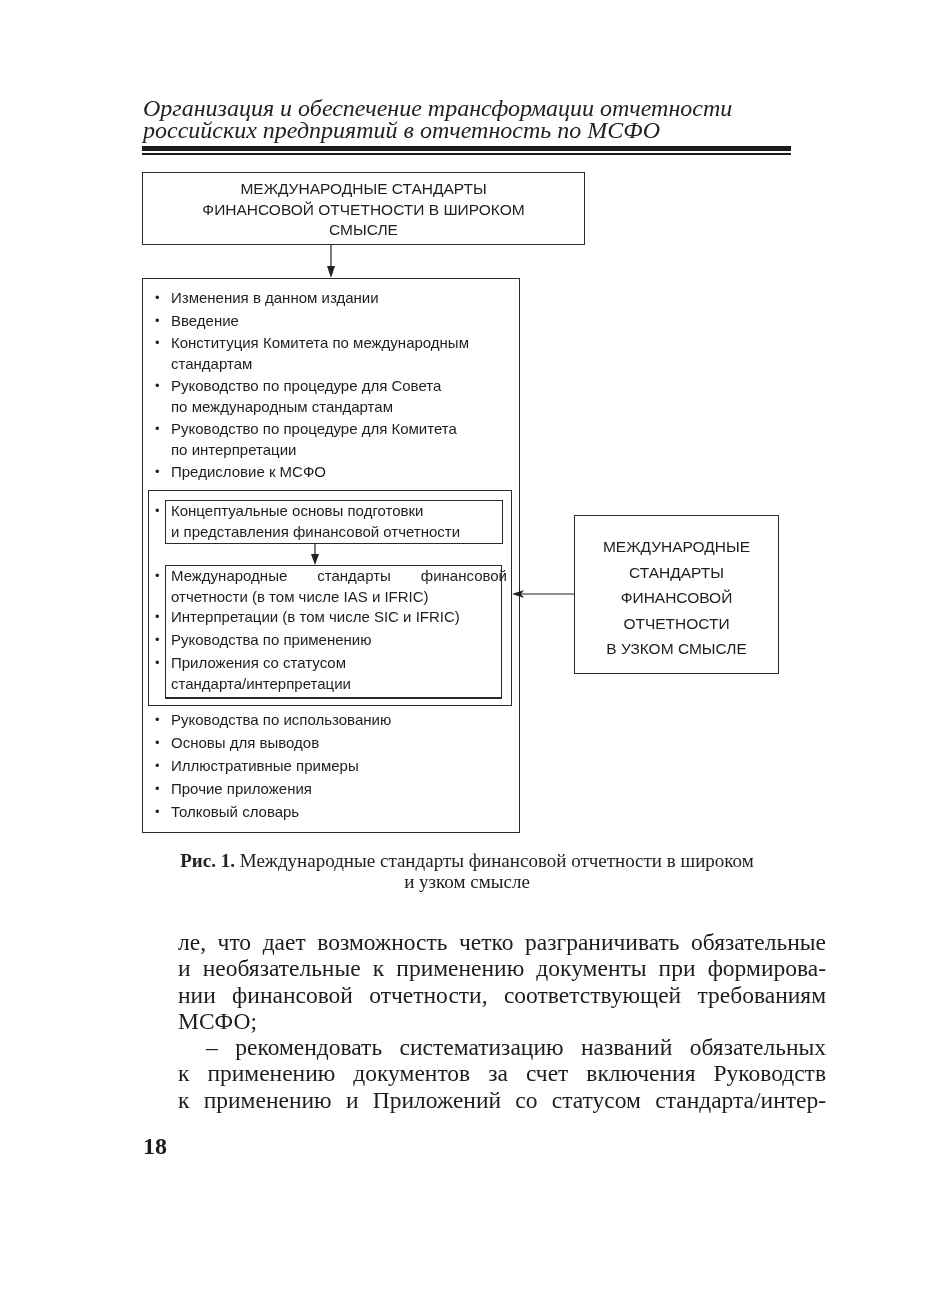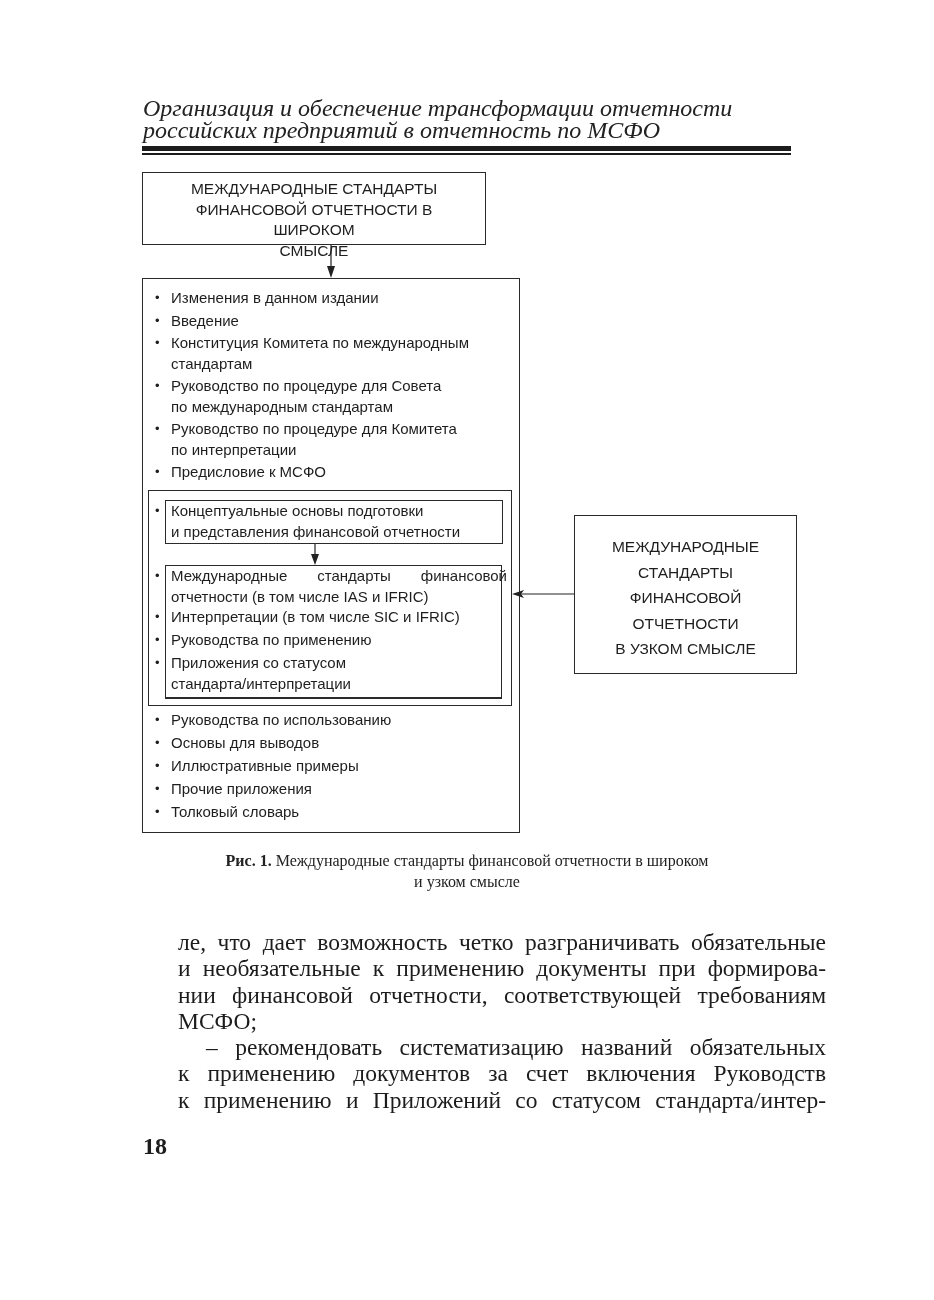--- a/index.html
+++ b/index.html
@@ -10,47 +10,47 @@
       left: 143px; top: 97px; width: 650px;
       font-family: "Liberation Serif", serif; font-style: italic;
       font-size: 24px; line-height: 22px; color: #222;
     }
     .rule-thick { left: 142px; top: 146px; width: 649px; height: 5px; background: #1c1c1c; }
     .rule-thin  { left: 142px; top: 153px; width: 649px; height: 2px; background: #1c1c1c; }
 
     .box { position: absolute; border: 1.2px solid #2a2a2a; box-sizing: border-box; background: transparent; }
     .sans { font-family: "Liberation Sans", sans-serif; color: #1e1e1e; }
 
-    .top-box { left: 142px; top: 172px; width: 344px; height: 73px; }
+    .top-box { left: 142px; top: 172px; width: 443px; height: 73px; }
     .top-box .title {
       position: absolute; left: 0; right: 0; top: 6px; text-align: center;
       font-size: 15.5px; line-height: 20.5px; padding: 0 10px;
     }
 
     .main-box { left: 142px; top: 278px; width: 378px; height: 555px; }
     .mid-box  { left: 148px; top: 490px; width: 364px; height: 216px; }
     .concept-box { left: 165px; top: 500px; width: 338px; height: 44px; }
     .std-box { left: 165px; top: 565px; width: 337px; height: 134px; border-bottom-width: 2.2px; }
-    .narrow-box { left: 574px; top: 515px; width: 223px; height: 159px; }
+    .narrow-box { left: 574px; top: 515px; width: 205px; height: 159px; }
     .narrow-box .title {
       position: absolute; left: 0; right: 0; top: 18px; text-align: center;
       font-size: 15.5px; line-height: 25.5px;
     }
 
     .item { position: absolute; font-size: 15px; line-height: 20.5px; }
     .item .bullet { position: absolute; left: -16px; top: 0; font-size: 13px; }
     .item .txt { display: block; }
 
     .just { text-align: justify; text-align-last: justify; }
 
     svg.arrows { position: absolute; left: 0; top: 0; width: 934px; height: 1300px; pointer-events: none; }
 
     .caption {
       left: 143px; top: 850px; width: 648px; text-align: center;
-      font-family: "Liberation Serif", serif; font-size: 16px; line-height: 21px; color: #222;
+      font-family: "Liberation Serif", serif; font-size: 19px; line-height: 21px; color: #222;
     }
     .caption b { font-weight: bold; }
 
     .body-text {
       left: 143px; width: 648px;
       font-family: "Liberation Serif", serif; font-size: 23.5px; line-height: 26.3px; color: #1c1c1c; margin-left: 35px;
     }
     .jl { text-align: justify; text-align-last: justify; display: block; }
     .page-number {
       left: 143px; top: 1133px;

